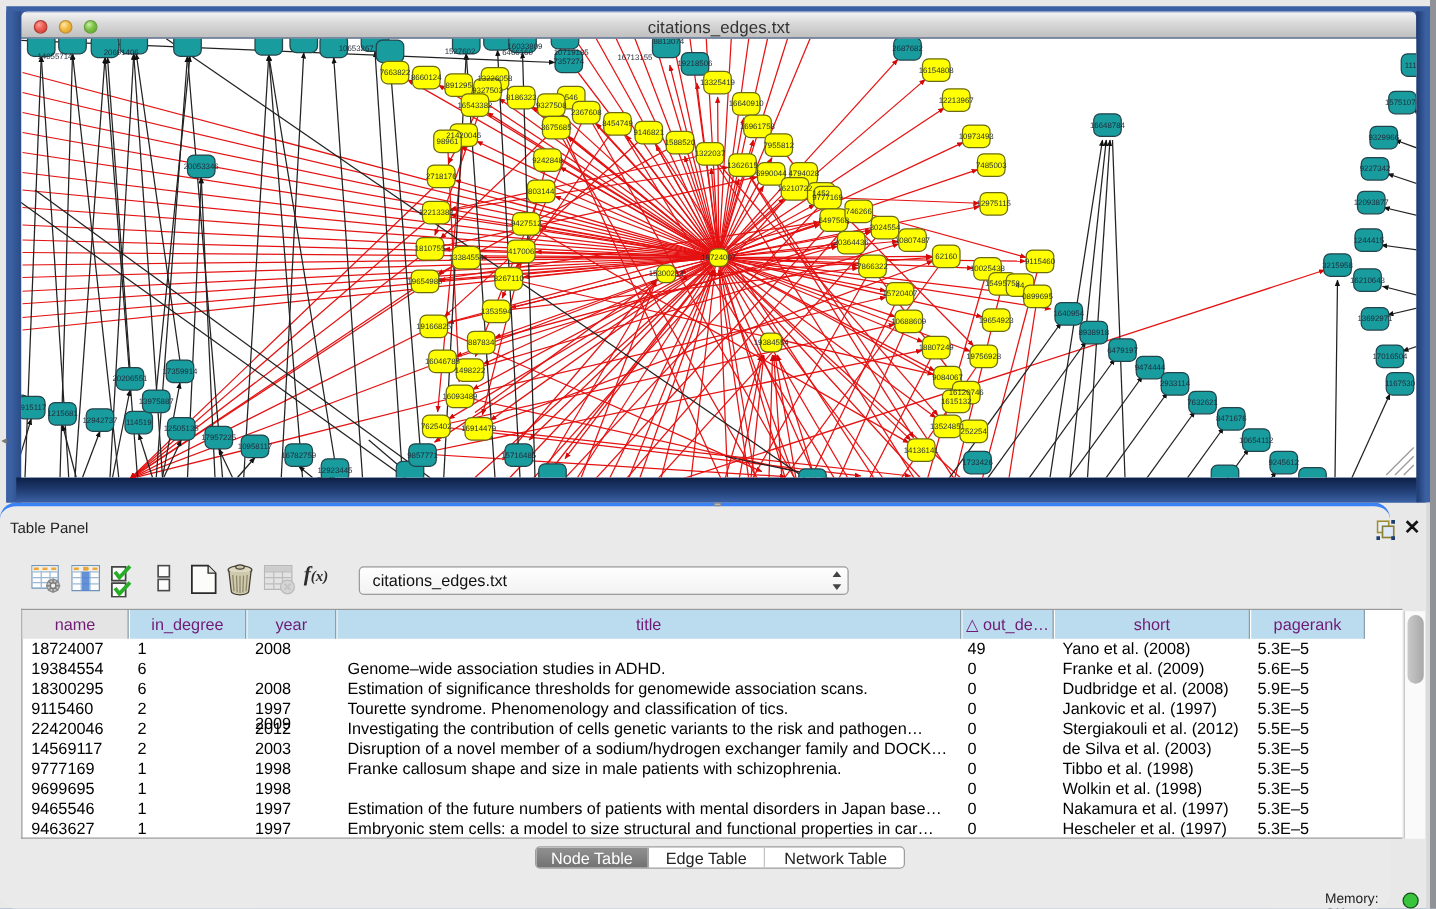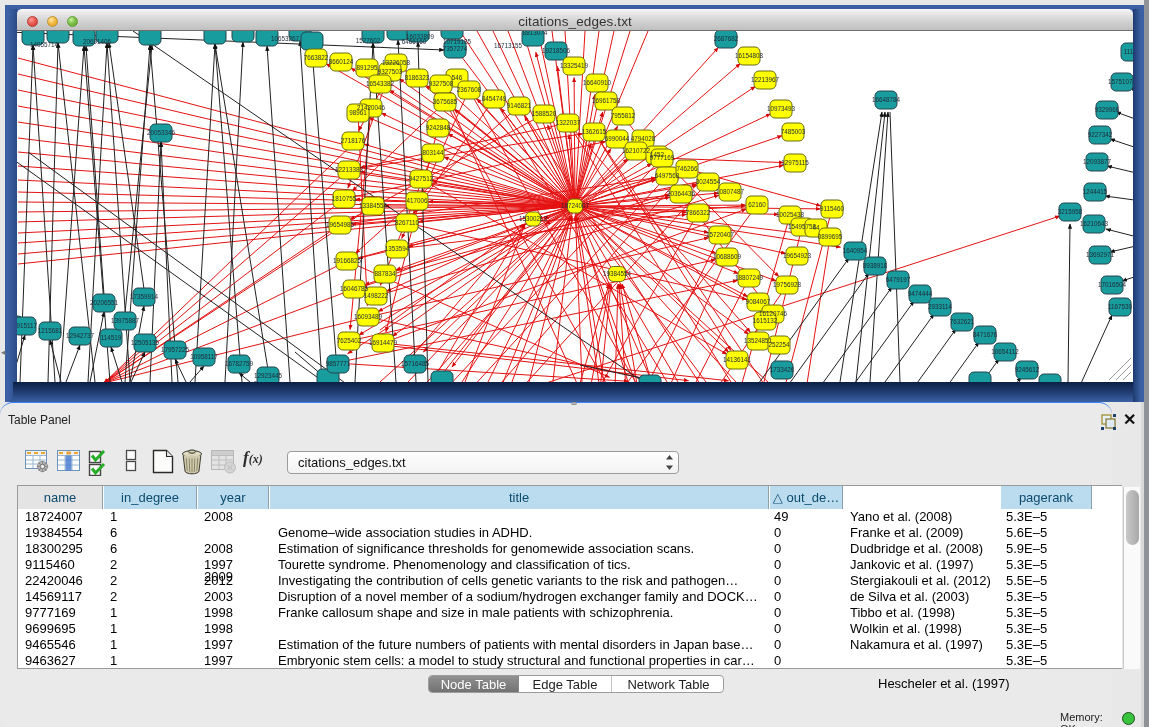--- a/index.html
+++ b/index.html
@@ -23,34 +23,34 @@
   border-radius:5px 5px 0 0; }
 #title { width:100%; text-align:center; top:4px; font-size:13.5px; font-weight:500; color:#333; letter-spacing:0.1px; }
 .tl { top:6px; width:11px; height:11px; border-radius:50%; }
 #tl1 { left:10px; background:radial-gradient(circle at 35% 30%, #ff9d95 0%, #ea5f55 45%, #d0352b 100%); border:1px solid #b33a30;}
 #tl2 { left:30px; background:radial-gradient(circle at 35% 30%, #ffe9a8 0%, #f3ba45 45%, #dd9b20 100%); border:1px solid #c29030;}
 #tl3 { left:50px; background:radial-gradient(circle at 35% 30%, #c7f2a0 0%, #7fc14a 45%, #5aa229 100%); border:1px solid #65a03a;}
 #canvas { left:17px; top:31px; width:1116px; height:351px; background:#fff; }
 
 #collarr { left:1px; top:347px; font-size:9px; color:#777; }
 
-#panel { left:0; top:402px; width:1112px; height:325px; background:#eaeaea; border-top:1px solid #3b82f6;border-radius:13px; }
+#panel { left:0; top:402px; width:1112px; height:325px; background:#eaeaea; border-top:3px solid #3b82f6;border-radius:13px; }
 #ptitle { left:8px; top:10px; font-size:12px; color:#222; }
 #pfloat { left:1101px; top:11px; width:16px; height:16px; }
 #pclose { left:1123px; top:7px; font-size:16px; font-weight:bold; color:#111; }
 #toolbar { left:17px; top:40px; width:1108px; height:40px; }
 .ticon { position:absolute; top:6px; }
 #dropdown { left:287px; top:48px; width:392px; height:23px; background:linear-gradient(#ffffff,#f2f2f2);
   border:1px solid #9c9c9c; border-radius:4px; font-size:13px; color:#111; line-height:21px; padding-left:10px; }
 #ddarrows { left:666px; top:52px; width:8px; height:16px; }
 
 #table { left:17px; top:82px; width:1105px; height:184px; background:#fff; border:1px solid #9a9a9a; border-right:none; }
 #thead { left:0; top:0; width:1075px; height:23px; }
 .th { position:absolute; top:0; height:23px; background:#badcee; border-right:1px solid #8aa0ac;
-  font-size:13px; color:#0c4a6e; text-align:center; line-height:23px; overflow:hidden; }
+  font-size:13px; color:#701a75; text-align:center; line-height:23px; overflow:hidden; }
 #tbody { left:0; top:23px; width:1103px; }
 .tr { position:absolute; height:16px; width:1103px; font-size:13px; color:#000; white-space:nowrap; }
 .td { position:absolute; overflow:hidden; height:16px; line-height:16px; }
 #vscroll { left:1105px; top:1px; width:17px; height:182px; background:#fafafa; border-left:1px solid #c8c8c8; }
 #vthumb { left:1.5px; top:3px; width:13px; height:55px; background:linear-gradient(90deg,#c9c9c9,#a8a8a8); border-radius:7px; }
 
 #tabs { left:428px; top:272px; width:296px; height:18px; background:#fff; border:1px solid #9d9d9d;
   border-radius:4px; overflow:hidden; font-size:13px; }
 .tab { position:absolute; top:0; height:18px; line-height:17px; text-align:center; color:#222; }
 #tab1 { left:0; width:90px; height:18px; background:linear-gradient(#919191,#6e6e6e); color:#fff; border-right:1px solid #888; }
@@ -734,20 +734,21 @@
       <path d="M3.5 0 L7 4.6 L0 4.6 z" fill="#444"></path>
       <path d="M3.5 15 L7 10.4 L0 10.4 z" fill="#444"></path>
     </svg>
   <div class="abs" id="table">
     <div class="abs" id="thead">
         <div class="th" style="left:0px;width:85px;background:#e4e4e4;">name</div>
         <div class="th" style="left:86px;width:93px;">in_degree</div>
         <div class="th" style="left:180px;width:71px;">year</div>
         <div class="th" style="left:252px;width:499px;">title</div>
         <div class="th" style="left:752px;width:73px;">△ out_de…</div>
+        <div class="th" style="left:826px;width:156px;">short</div>
         <div class="th" style="left:983px;width:91px;">pagerank</div>
       </div>
     <div class="abs" id="tbody">
         <div class="tr" style="top:0px">
           <div class="td" style="left:7px;width:78px;">18724007</div>
           <div class="td" style="left:92px;width:86px;">1</div>
           <div class="td" style="left:186px;width:64px;">2008</div>
           <div class="td" style="left:756px;width:66px;">49</div>
           <div class="td" style="left:832px;width:149px;">Yano et al. (2008)</div>
           <div class="td" style="left:988px;width:84px;">5.3E–5</div>
@@ -820,23 +821,23 @@
           <div class="td" style="left:186px;width:64px;">1997</div>
           <div class="td" style="left:260px;width:492px;">Estimation of the future numbers of patients with mental disorders in Japan base…</div>
           <div class="td" style="left:756px;width:66px;">0</div>
           <div class="td" style="left:832px;width:149px;">Nakamura et al. (1997)</div>
           <div class="td" style="left:988px;width:84px;">5.3E–5</div>
         </div>
         <div class="tr" style="top:144px">
           <div class="td" style="left:7px;width:78px;">9463627</div>
           <div class="td" style="left:92px;width:86px;">1</div>
           <div class="td" style="left:186px;width:64px;">1997</div>
-          <div class="td" style="left:260px;width:492px;">Embryonic stem cells: a model to study structural and functional properties in car…</div>
+          <div class="td" style="left:260px;width:492px;">Embryonic stem cells: a model to size structural and functional properties in car…</div>
           <div class="td" style="left:756px;width:66px;">0</div>
-          <div class="td" style="left:860px;width:149px;margin-top:23px;">Hescheler et al. (1997)</div>
+          <div class="td" style="left:832px;width:149px;">Hescheler et al. (1997)</div>
           <div class="td" style="left:988px;width:84px;">5.3E–5</div>
         </div>
       </div>
     <div class="abs" id="vscroll">
         <div class="abs" id="vthumb"></div>
       </div>
   </div>
   <div class="abs" id="tabs">
     <div class="tab" id="tab1">Node Table</div>
     <div class="tab" id="tab2">Edge Table</div>

